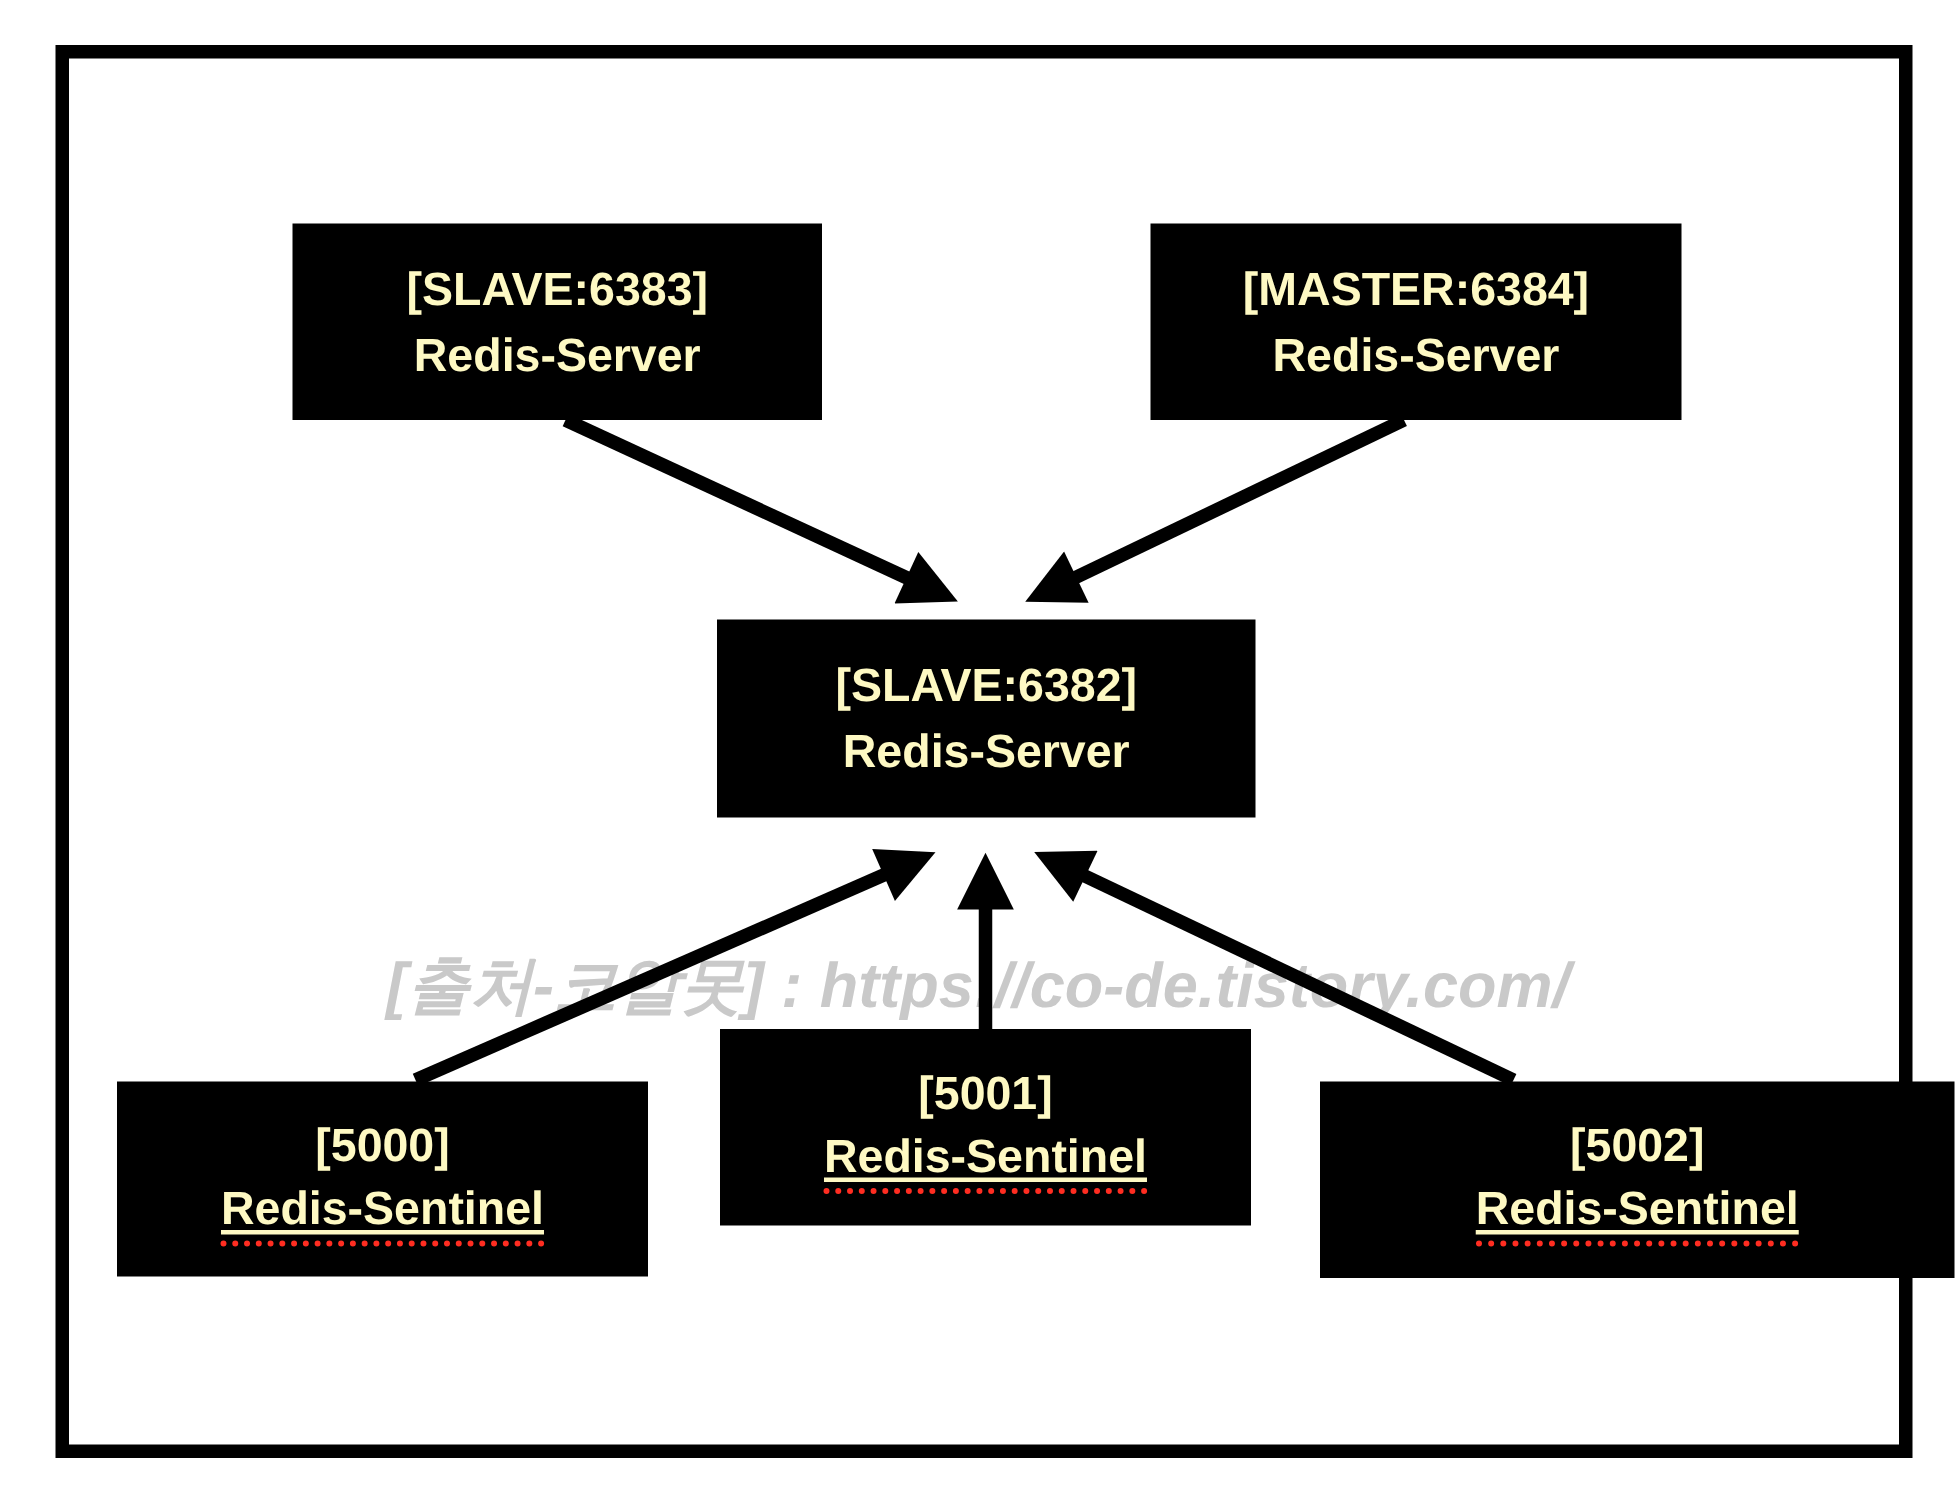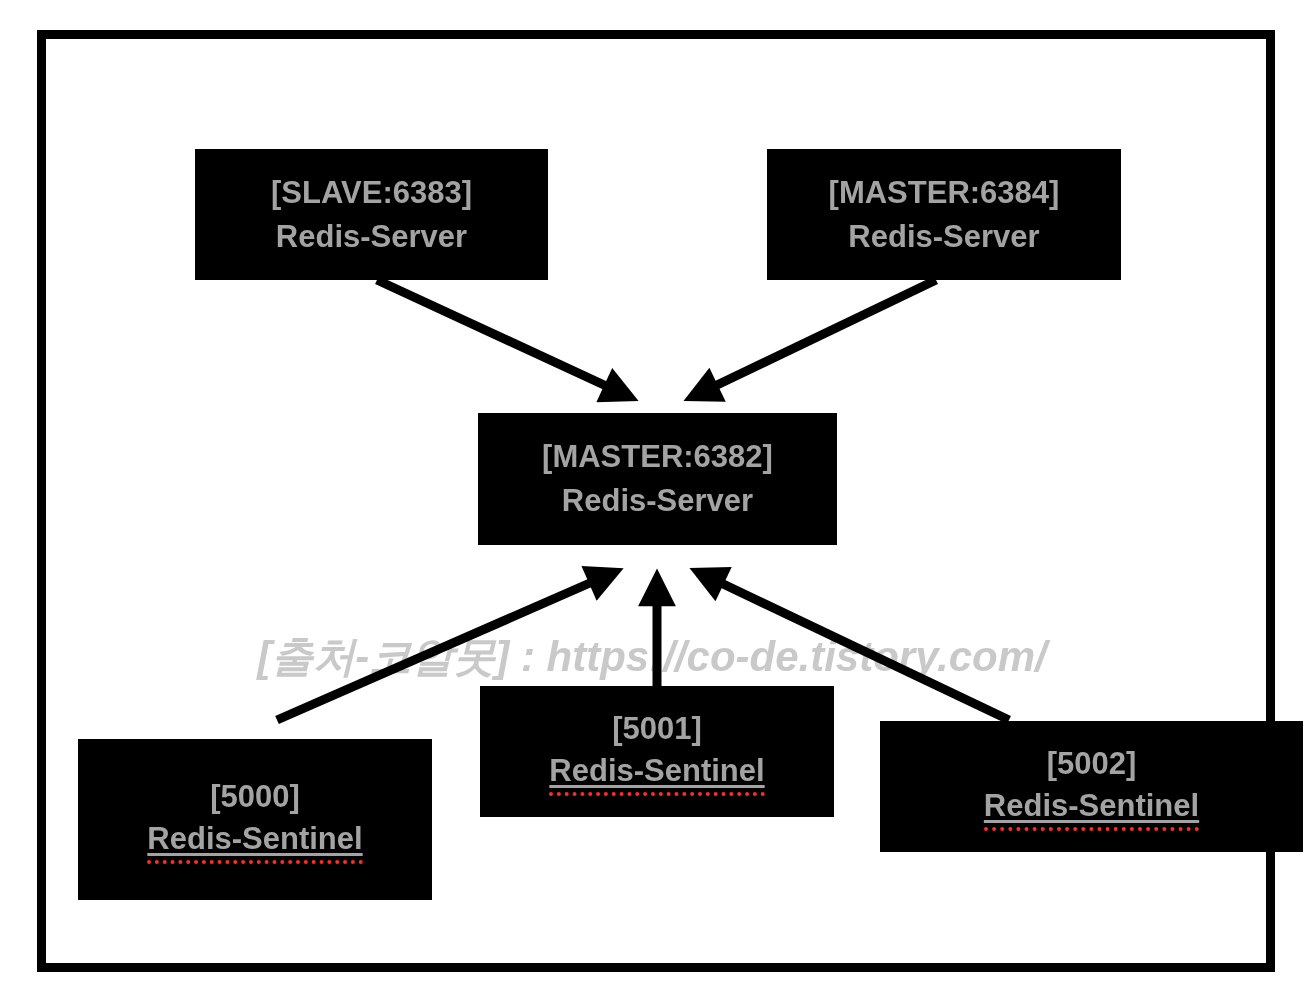--- a/index.html
+++ b/index.html
@@ -40,35 +40,35 @@
   }
   #edges {
     position: absolute;
     left: 0;
     top: 0;
     z-index: 2;
   }
   .node {
     position: absolute;
     background: #000000;
-    color: #a3a3a3;
+    color: #fef9c3;
     display: flex;
     flex-direction: column;
     align-items: center;
     justify-content: center;
     text-align: center;
     font-weight: bold;
     font-size: 31px;
     line-height: 44px;
     z-index: 3;
   }
   .node-slave-6383  { left: 195px; top: 149px; width: 353px; height: 131px; }
   .node-slave-6384  { left: 767px; top: 149px; width: 354px; height: 131px; }
   .node-master-6382 { left: 478px; top: 413px; width: 359px; height: 132px; }
-  .node-sentinel-5000 { left: 78px;  top: 739px; width: 354px; height: 161px; }
+  .node-sentinel-5000 { left: 78px;  top: 721px; width: 354px; height: 130px; }
   .node-sentinel-5001 { left: 480px; top: 686px; width: 354px; height: 131px; }
   .node-sentinel-5002 { left: 880px; top: 721px; width: 423px; height: 131px; }
   .misspelled {
     text-decoration: underline;
     text-decoration-thickness: 3px;
     text-underline-offset: 4px;
     border-bottom: 4px dotted #ff2d21;
     padding-bottom: 1px;
     line-height: 40px;
   }
@@ -99,21 +99,21 @@
     <span>[SLAVE:6383]</span>
     <span>Redis-Server</span>
   </div>
 
   <div class="node node-slave-6384">
     <span>[MASTER:6384]</span>
     <span>Redis-Server</span>
   </div>
 
   <div class="node node-master-6382">
-    <span>[MASTER:6382]</span>
+    <span>[SLAVE:6382]</span>
     <span>Redis-Server</span>
   </div>
 
   <div class="node node-sentinel-5000">
     <span>[5000]</span>
     <span class="misspelled">Redis-Sentinel</span>
   </div>
 
   <div class="node node-sentinel-5001">
     <span>[5001]</span>

